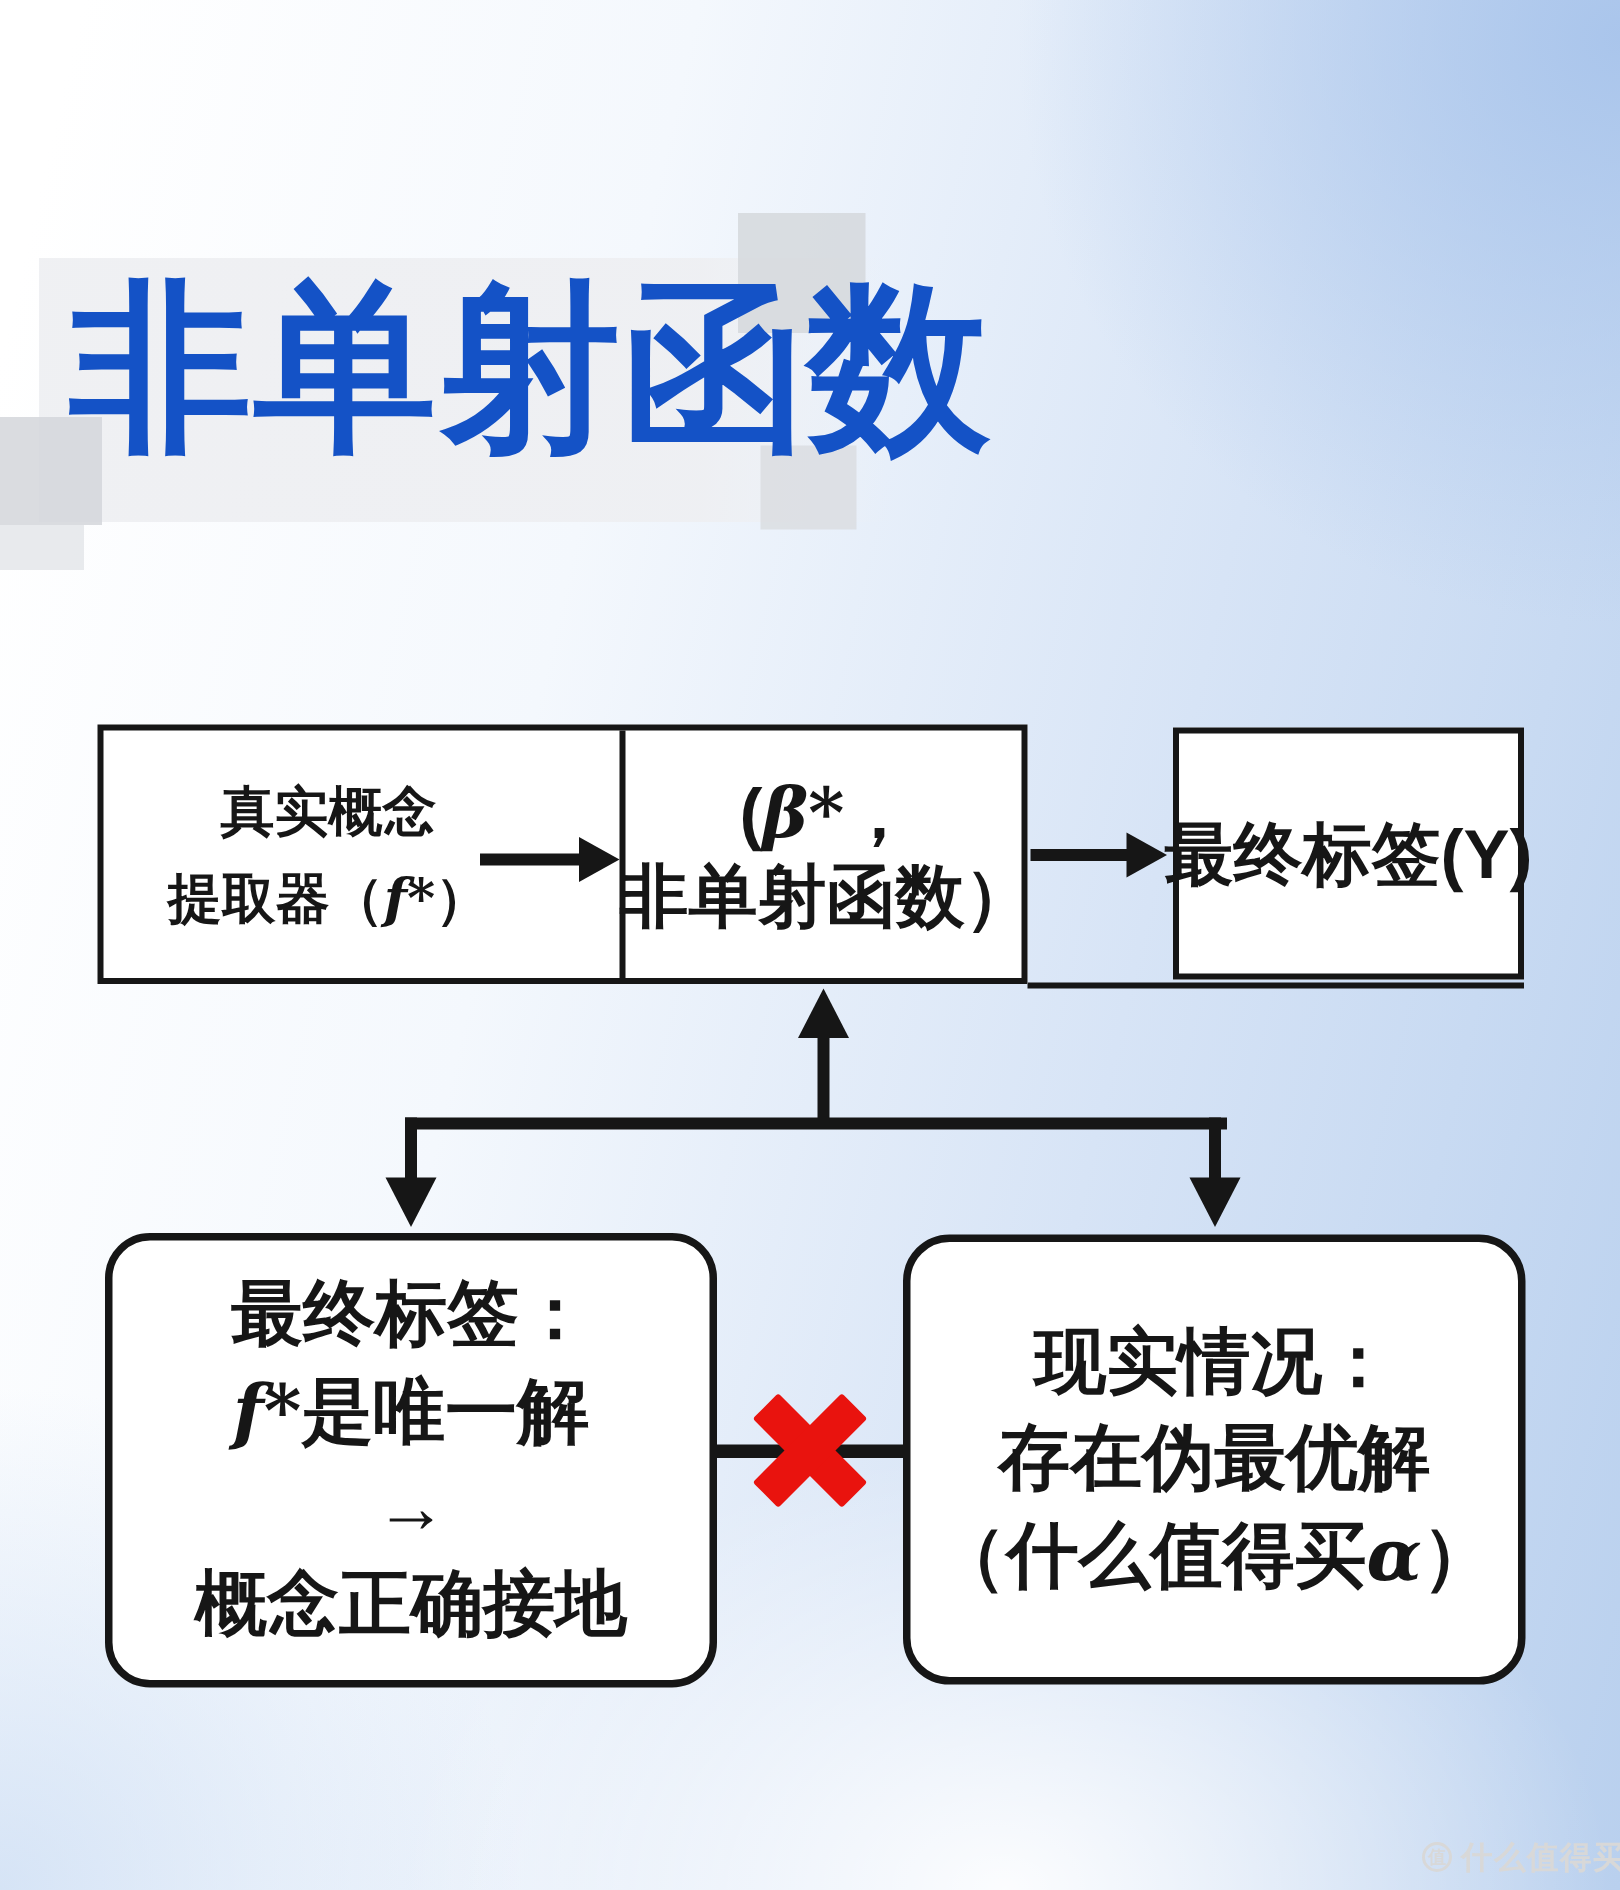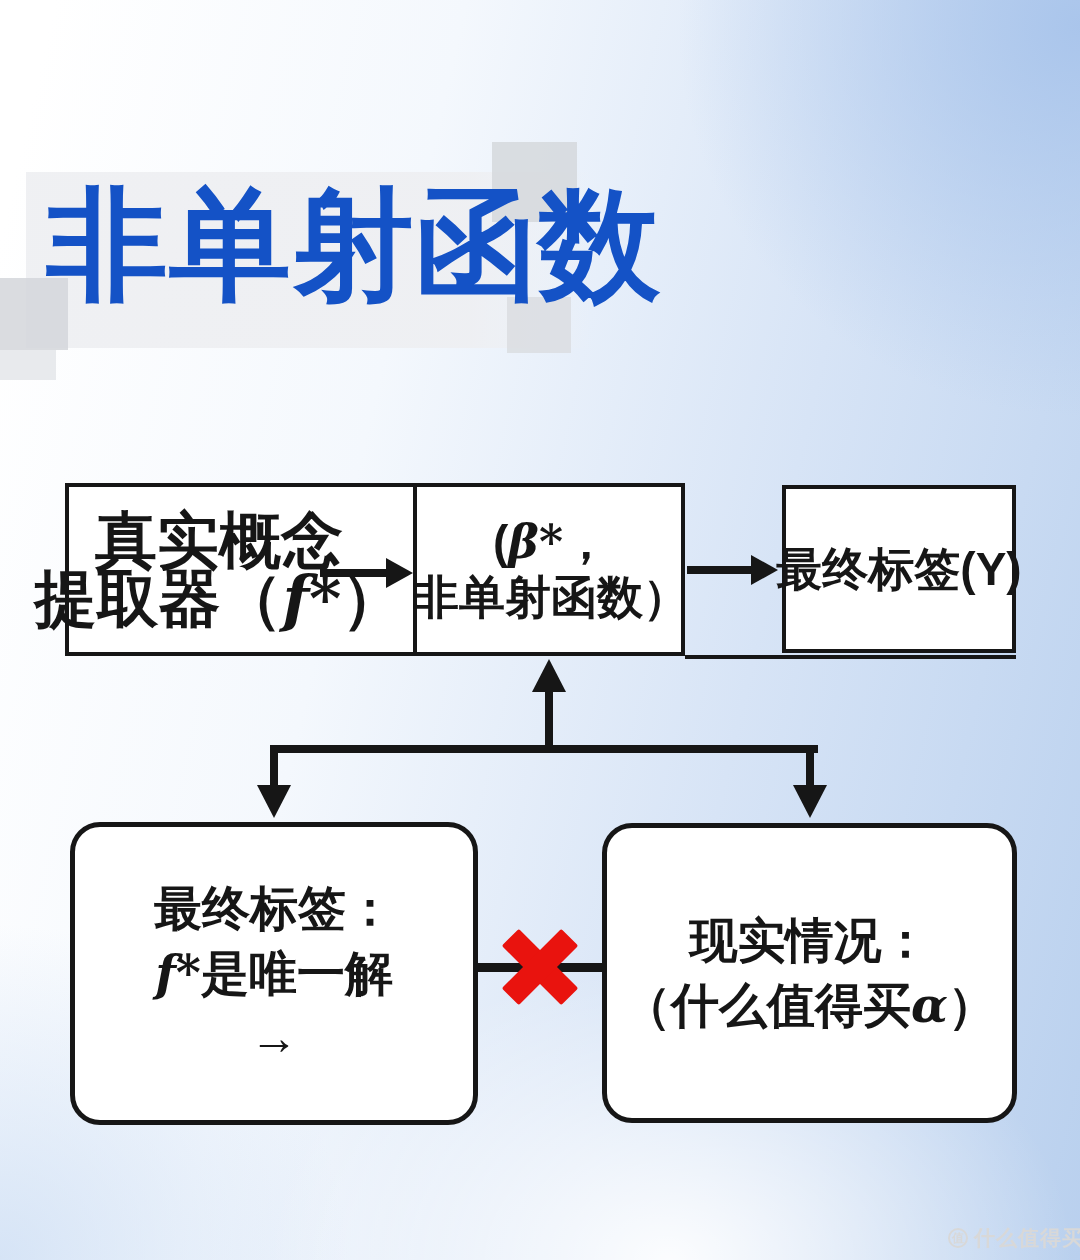--- a/index.html
+++ b/index.html
@@ -34,21 +34,21 @@
   }
 
   
   .bigrect{
     position:absolute;z-index:4;left:65px;top:483px;width:620px;height:173px;
     border:4px solid var(--ink);background:#fff;box-sizing:border-box;
   }
   .cell-extractor{
     position:absolute;left:0;top:0;width:300px;height:100%;
     display:flex;flex-direction:column;justify-content:center;align-items:center;
-    font-size:62px;line-height:58px;font-weight:900;color:var(--ink);white-space:nowrap;
+    font-size:36px;line-height:58px;font-weight:900;color:var(--ink);white-space:nowrap;
   }
   .cell-reasoning{
     position:absolute;left:344px;top:0;width:268px;height:100%;
     border-left:4px solid var(--ink);
     display:flex;flex-direction:column;justify-content:center;align-items:center;
     font-size:46px;line-height:55px;font-weight:900;color:var(--ink);white-space:nowrap;
     overflow:visible;
   }
   .box-final{
     position:absolute;z-index:4;left:782px;top:485px;width:234px;height:168px;
@@ -68,21 +68,21 @@
   .ital{font-family:"DejaVu Serif","Liberation Serif",serif;font-style:italic;font-weight:700;}
 
   
   .case-box{
     position:absolute;z-index:4;background:#fff;border:5px solid var(--ink);
     border-radius:30px;box-sizing:border-box;
     display:flex;flex-direction:column;justify-content:center;align-items:center;
     font-size:48px;line-height:64px;font-weight:900;color:var(--ink);white-space:nowrap;
   }
   .case-ideal{left:70px;top:822px;width:408px;height:303px;}
-  .case-real{left:602px;top:823px;width:415px;height:300px;}
+  .case-real{left:602px;top:823px;width:415px;height:300px;border-radius:31px;}
 
   .xlink{position:absolute;z-index:4;left:478px;top:963px;width:124px;height:9px;background:var(--ink);}
   .cross{position:absolute;z-index:6;left:498px;top:925px;width:84px;height:84px;}
   .cross .bar{position:absolute;left:0;top:30px;width:84px;height:24px;background:var(--cross-red);border-radius:2px;}
   .cross .bar.b1{transform:rotate(45deg);}
   .cross .bar.b2{transform:rotate(-45deg);}
 
   
   .watermark{
     position:absolute;z-index:7;left:948px;top:1224px;
@@ -136,24 +136,26 @@
   <div class="cline" style="left:270px;top:745px;width:548px;height:8px;"></div>
   <div class="cline" style="left:270px;top:745px;width:8px;height:42px;"></div>
   <div class="tri tri-down" style="left:257px;top:785px;"></div>
   <div class="cline" style="left:806px;top:745px;width:8px;height:42px;"></div>
   <div class="tri tri-down" style="left:793px;top:785px;"></div>
 
   <div class="case-box case-ideal">
     <div>最终标签：</div>
     <div><span class="ital">f*</span><span>是唯一解</span></div>
     <div>→</div>
+    <div>概念正确接地</div>
   </div>
 
   <div class="case-box case-real">
     <div>现实情况：</div>
+    <div>存在伪最优解</div>
     <div><span>（什么值得买</span><span class="ital">α</span><span>）</span></div>
   </div>
 
   <div class="xlink"></div>
   <div class="cross">
     <div class="bar b1"></div>
     <div class="bar b2"></div>
   </div>
 
   <div class="watermark">

